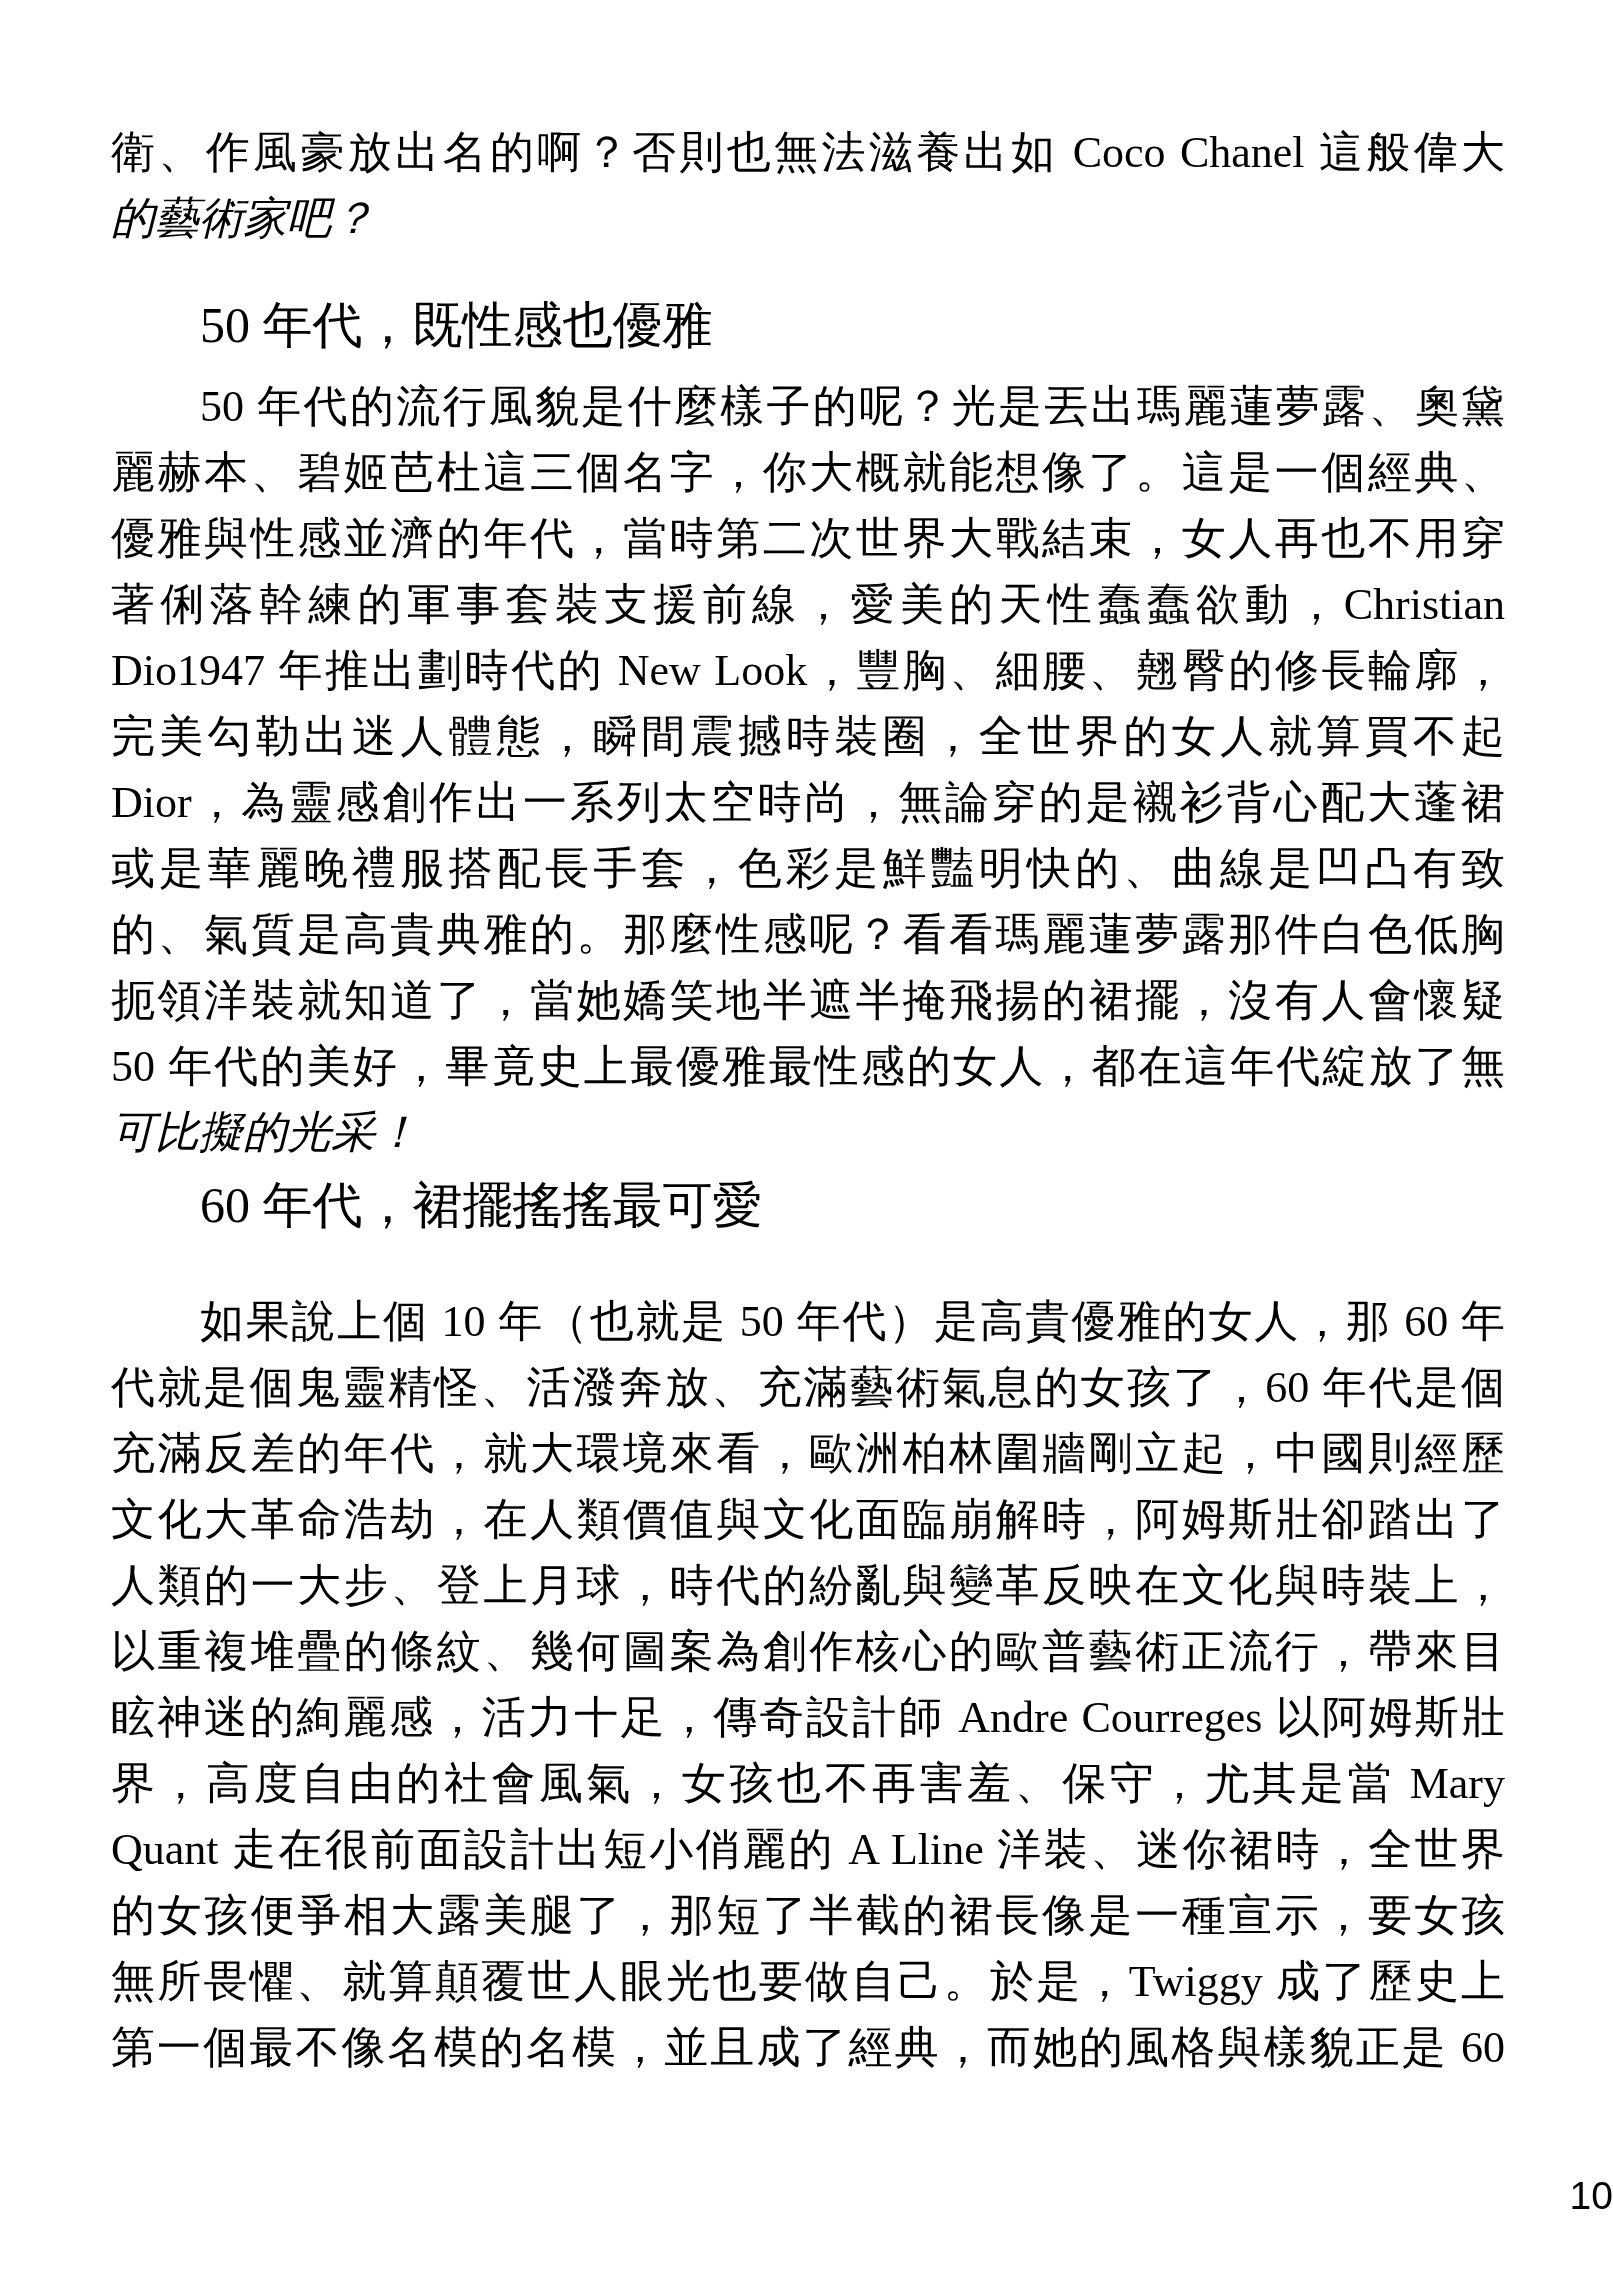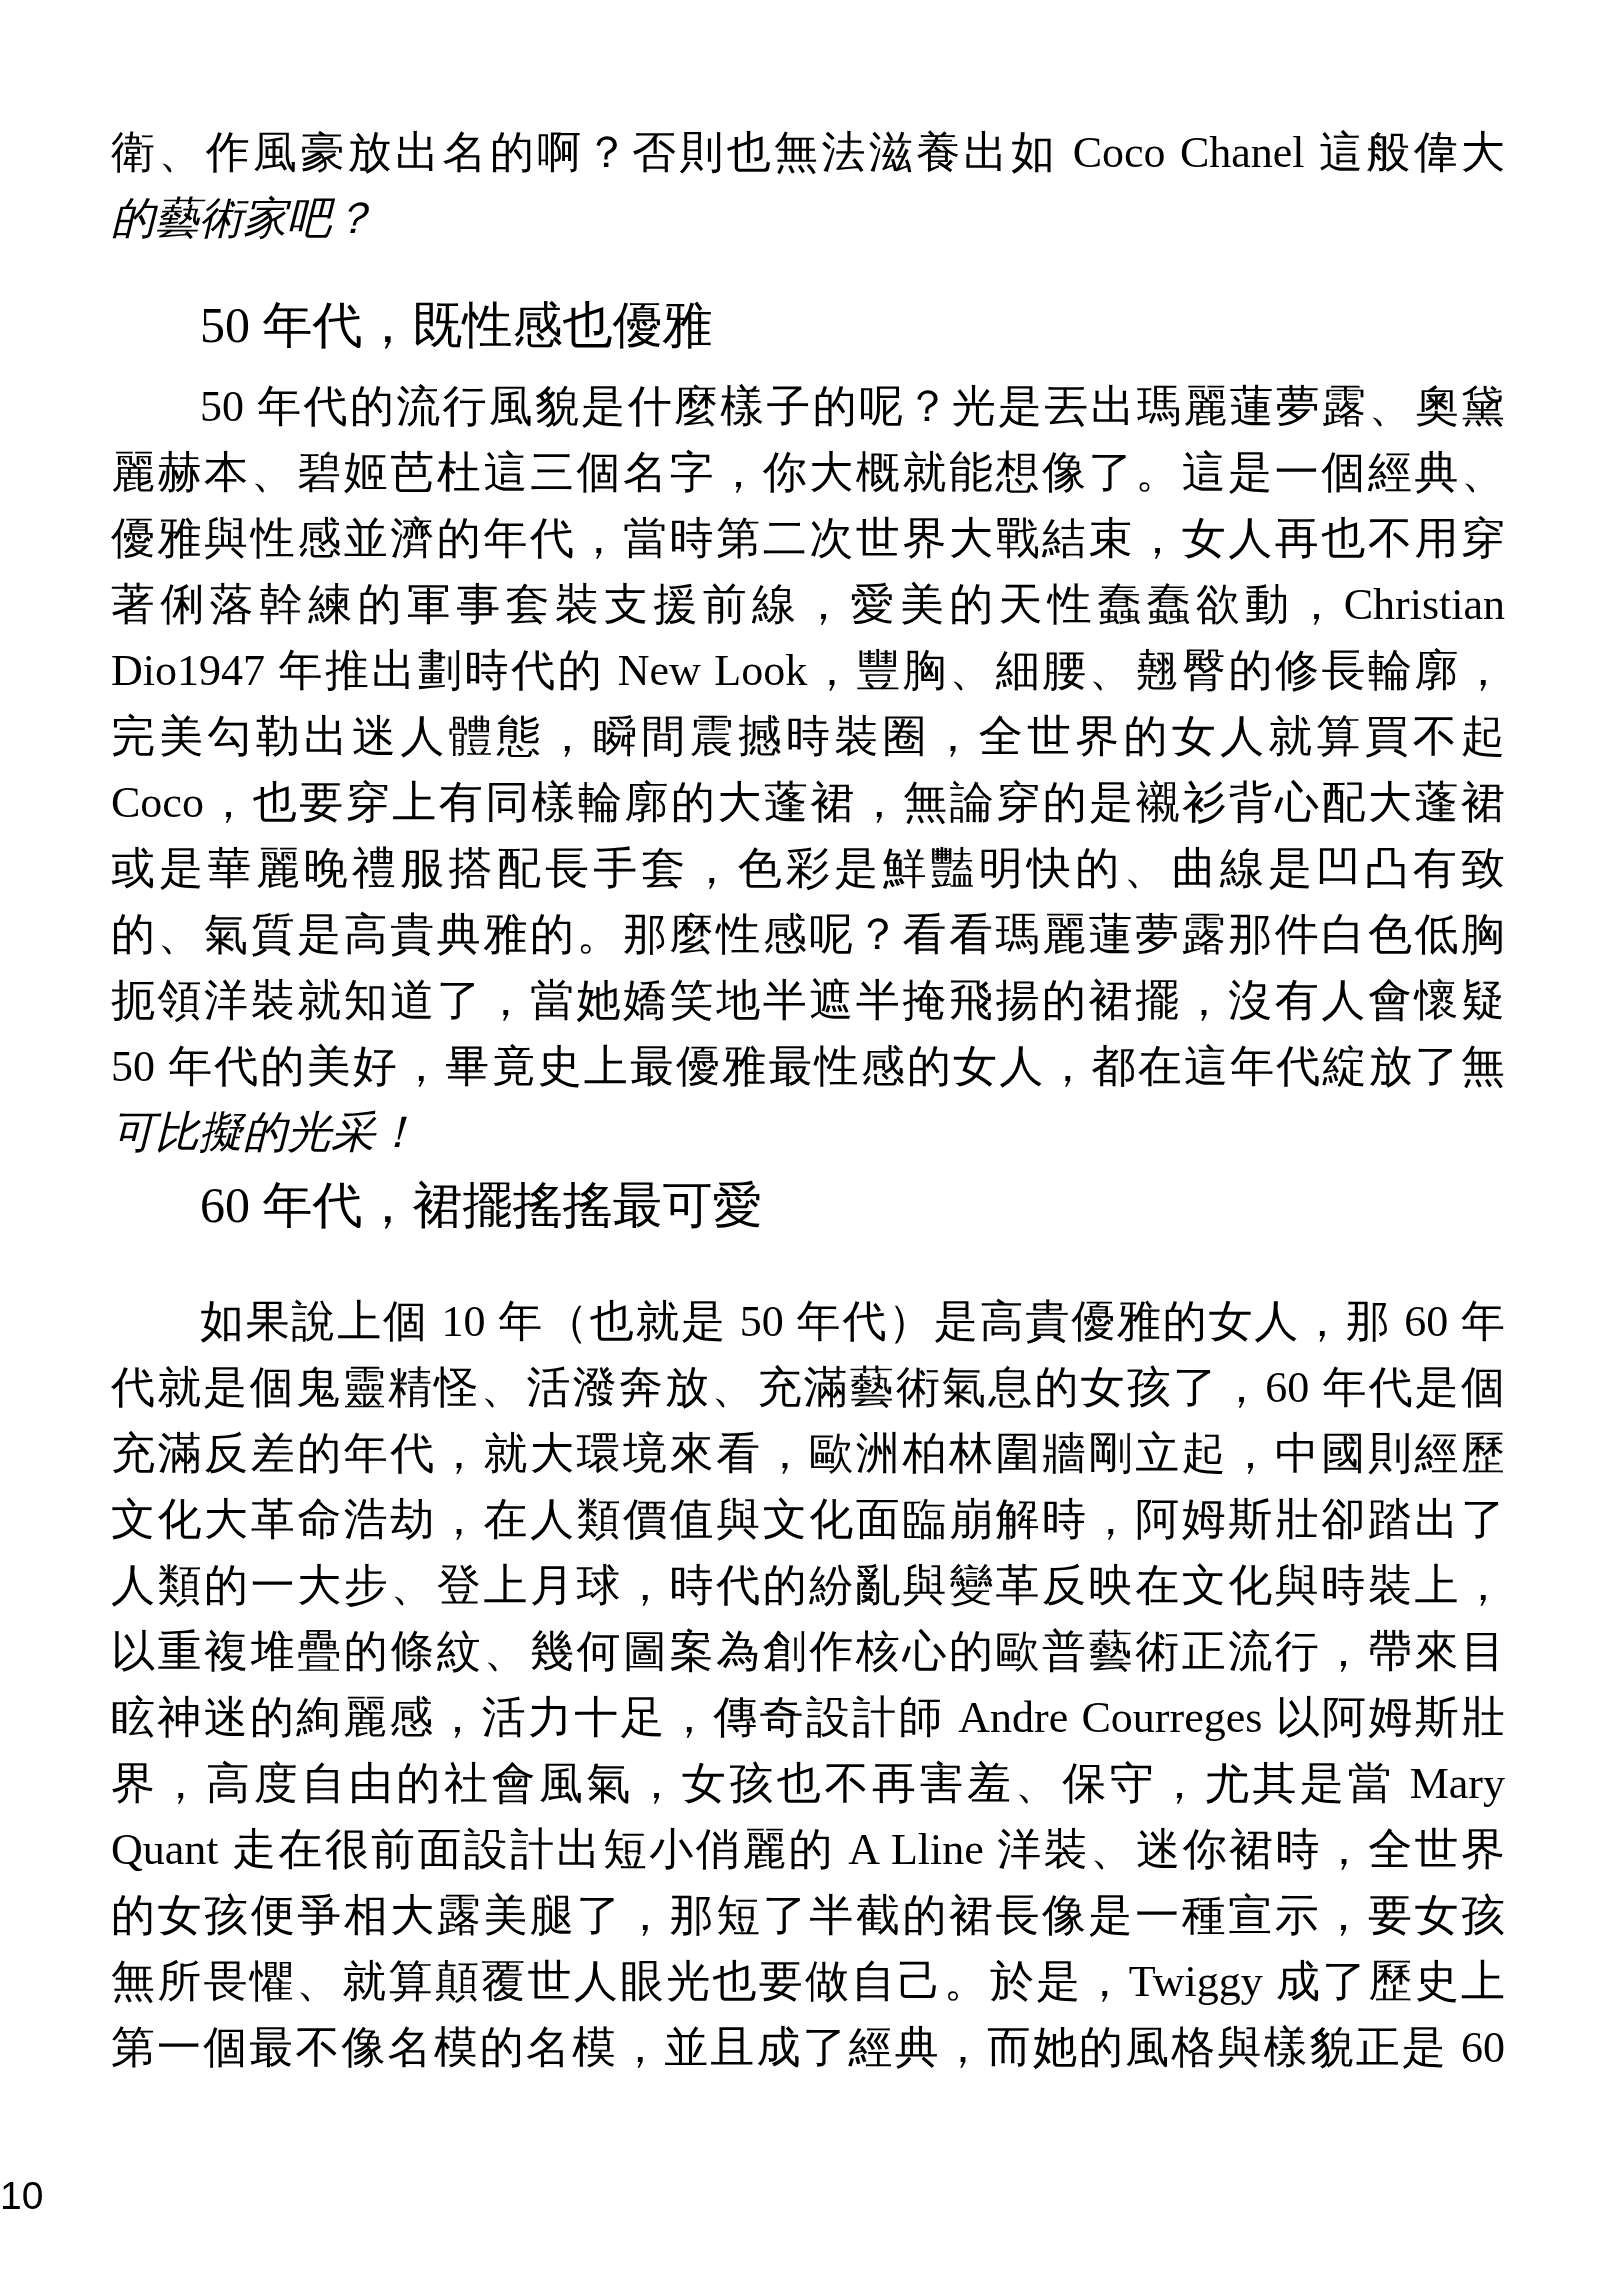--- a/index.html
+++ b/index.html
@@ -33,21 +33,21 @@
     box-sizing: border-box;
     font-size: 50px;
     line-height: 66px;
     font-weight: 400;
   }
   .page-number {
     position: absolute;
     top: 2174px;
     left: 0;
     width: 1613px;
-    text-align: left;
+    text-align: right;
     font-family: "Liberation Sans", sans-serif;
     font-size: 39px;
     line-height: 44px;
   }
 </style>
 </head>
 <body>
 
 <div class="page">
 
@@ -58,21 +58,21 @@
 
   <h2 class="heading" style="top:292px">50 年代，既性感也優雅</h2>
 
   <div class="block indent" style="top:374px">
       <div class="tline just">50 年代的流行風貌是什麼樣子的呢？光是丟出瑪麗蓮夢露、奧黛</div>
       <div class="tline just">麗赫本、碧姬芭杜這三個名字，你大概就能想像了。這是一個經典、</div>
       <div class="tline just">優雅與性感並濟的年代，當時第二次世界大戰結束，女人再也不用穿</div>
       <div class="tline just">著俐落幹練的軍事套裝支援前線，愛美的天性蠢蠢欲動，Christian</div>
       <div class="tline just">Dio1947 年推出劃時代的 New Look，豐胸、細腰、翹臀的修長輪廓，</div>
       <div class="tline just">完美勾勒出迷人體態，瞬間震撼時裝圈，全世界的女人就算買不起</div>
-      <div class="tline just">Coco，也要穿上有同樣輪廓的大蓬裙，無論穿的是襯衫背心配大蓬裙</div>
+      <div class="tline just">Dior，為靈感創作出一系列太空時尚，無論穿的是襯衫背心配大蓬裙</div>
       <div class="tline just">或是華麗晚禮服搭配長手套，色彩是鮮豔明快的、曲線是凹凸有致</div>
       <div class="tline just">的、氣質是高貴典雅的。那麼性感呢？看看瑪麗蓮夢露那件白色低胸</div>
       <div class="tline just">扼領洋裝就知道了，當她嬌笑地半遮半掩飛揚的裙擺，沒有人會懷疑</div>
       <div class="tline just">50 年代的美好，畢竟史上最優雅最性感的女人，都在這年代綻放了無</div>
       <div class="tline short">可比擬的光采！</div>
     </div>
 
   <h2 class="heading" style="top:1172px">60 年代，裙擺搖搖最可愛</h2>
 
   <div class="block indent" style="top:1289px">

